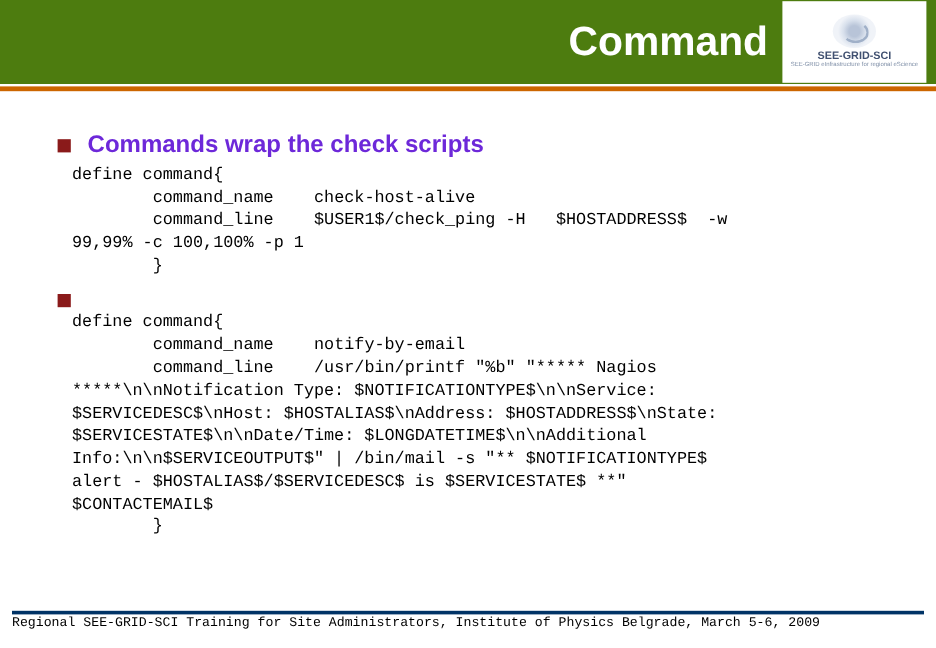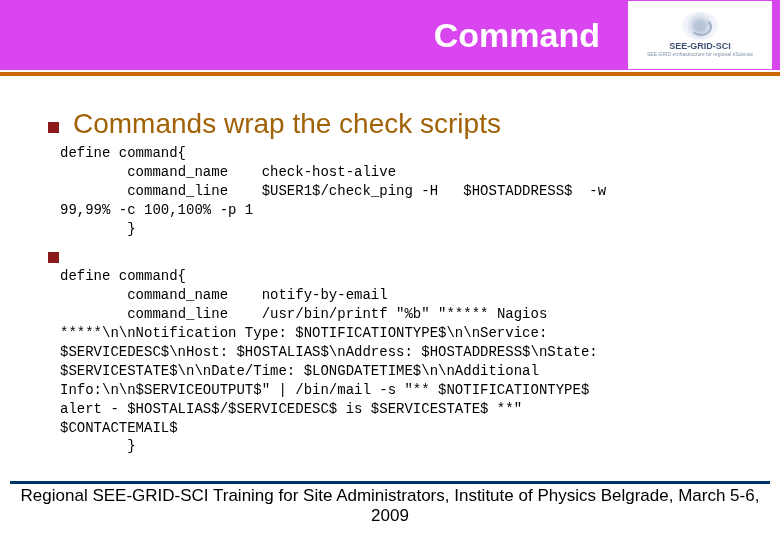--- a/index.html
+++ b/index.html
@@ -5,36 +5,35 @@
   * { box-sizing: border-box; margin: 0; padding: 0; }
   body {
     width: 780px;
     height: 540px;
     background: #ffffff;
     font-family: Verdana, Geneva, sans-serif;
     position: relative;
     overflow: hidden;
   }
   .header-bar {
-    background: #d946ef;
+    background: #4d7c0f;
     height: 70px;
     display: flex;
     align-items: center;
     justify-content: flex-end;
     padding-right: 8px;
-    gap: 16px;
   }
   .title-text {
     color: #ffffff;
     font-size: 34px;
     font-weight: bold;
     margin-right: 12px;
   }
   .logo-box {
-    width: 144px;
+    width: 120px;
     height: 68px;
     background: #ffffff;
     display: flex;
     flex-direction: column;
     align-items: center;
     justify-content: center;
     font-size: 8px;
     color: #6a7a9a;
     text-align: center;
     line-height: 1.1;
@@ -75,22 +74,23 @@
   }
   .bullet-square {
     width: 11px;
     height: 11px;
     background: #8a1a1a;
     margin-right: 14px;
     margin-top: 8px;
     flex-shrink: 0;
   }
   .bullet-text {
-    font-size: 28px;
-    color: #a16207;
+    font-size: 20px;
+    color: #6d28d9;
+    font-weight: bold;
   }
   .code-block {
     font-family: "Courier New", Courier, monospace;
     font-size: 14px;
     color: #000000;
     white-space: pre-wrap;
     margin-left: 12px;
     line-height: 1.35;
     margin-bottom: 4px;
   }
@@ -100,24 +100,23 @@
     right: 0;
     bottom: 14px;
     padding: 0 10px;
   }
   .footer-rule {
     height: 3px;
     background: #003366;
     margin-bottom: 2px;
   }
   .footer-text {
-    font-size: 17px;
+    font-size: 11px;
     color: #000000;
-    font-family: Liberation Sans, sans-serif;
-    text-align: center;
+    font-family: Liberation Mono, monospace;
   }
 </style>
 </head>
 <body>
 
 <div class="header-bar">
   <div class="title-text">Command</div>
   <div class="logo-box">
     <div class="logo-swirl"></div>
     <div class="logo-line1">SEE-GRID-SCI</div>

